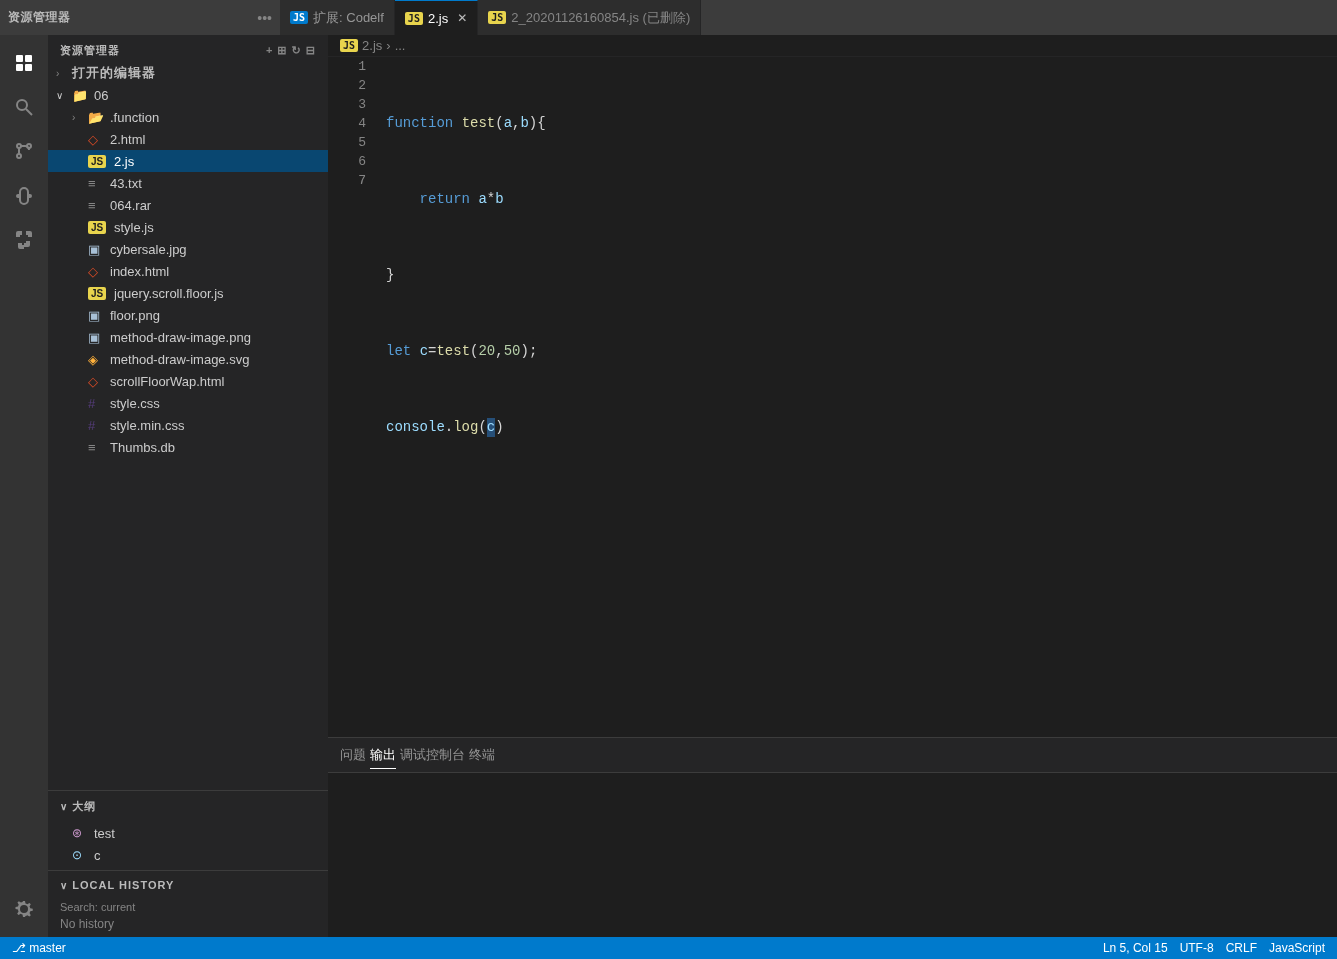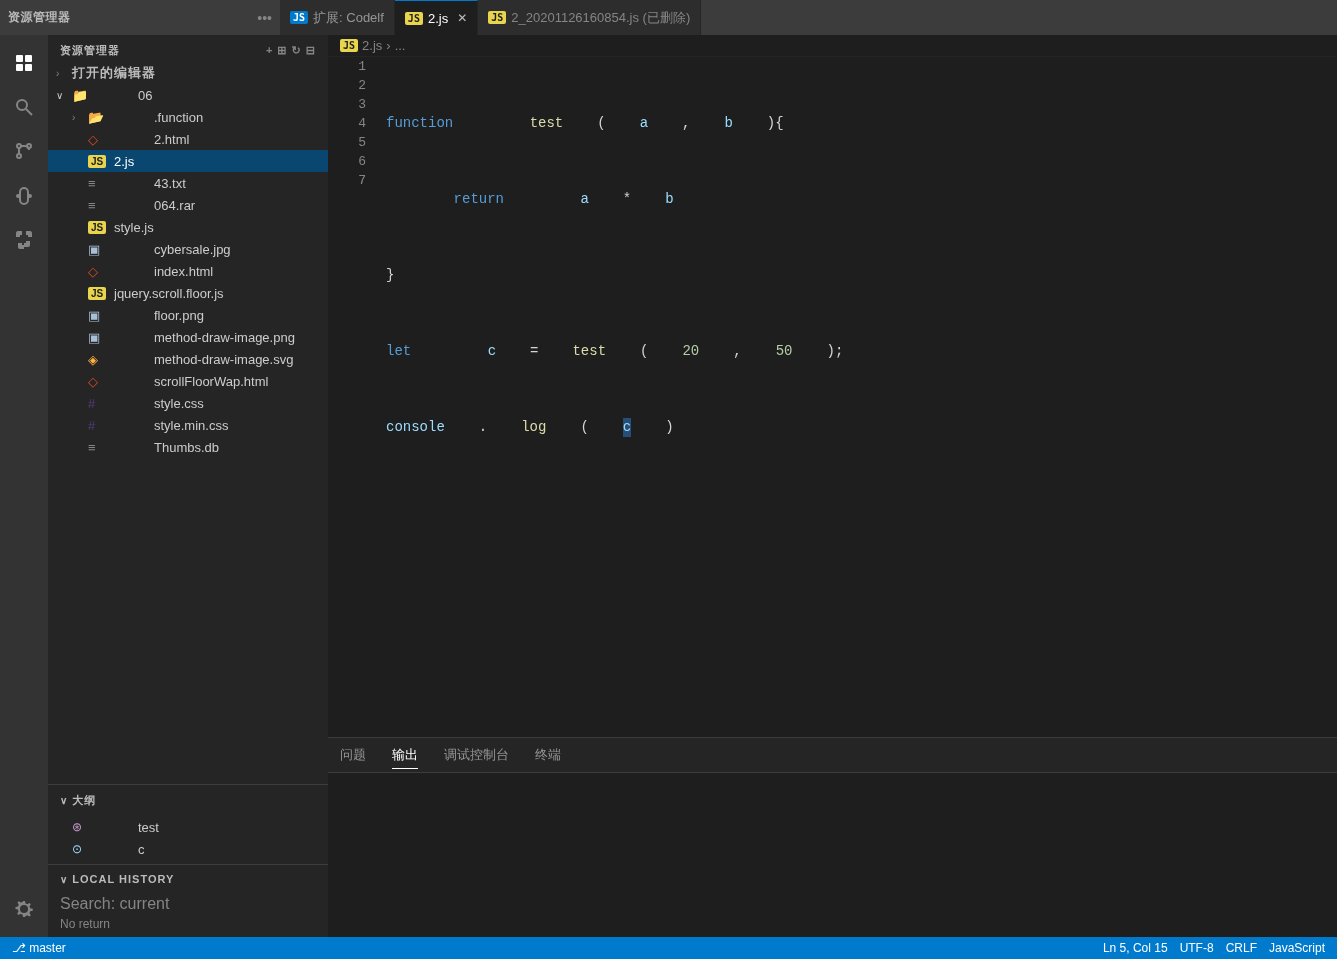--- a/index.html
+++ b/index.html
@@ -138,21 +138,21 @@
       font-size: 13px;
       color: #cccccc;
       height: 22px;
       white-space: nowrap;
     }
     .tree-item.active-file { background: #094771; color: #ffffff; }
 
     .tree-indent { width: 16px; flex-shrink: 0; }
     .tree-arrow { width: 16px; flex-shrink: 0; font-size: 10px; color: #858585; }
     .tree-icon { width: 18px; flex-shrink: 0; font-size: 13px; margin-right: 4px; }
-    .tree-label { flex: 1; overflow: hidden; text-overflow: ellipsis; margin-left: 44px; }
+    .tree-label { flex: 1; overflow: hidden; text-overflow: ellipsis; }
 
     
     .icon-folder { color: #e8a87c; }
 
     
     .outline-section {
       border-top: 1px solid #3c3c3c;
       flex-shrink: 0;
     }
     .outline-content {
@@ -162,21 +162,21 @@
     
     .local-history-section {
       border-top: 1px solid #3c3c3c;
       flex-shrink: 0;
     }
     .local-history-content {
       padding: 4px 12px;
     }
     .search-current {
       color: #858585;
-      font-size: 16px;
+      font-size: 11px;
       padding: 2px 0;
     }
     .no-history {
       color: #858585;
       font-size: 12px;
       padding: 2px 0;
     }
 
     
     .editor-area {
@@ -234,21 +234,20 @@
       overflow: auto;
       white-space: pre;
     }
     .code-content::-webkit-scrollbar { height: 8px; width: 8px; }
     .code-content::-webkit-scrollbar-thumb { background: #424242; }
 
     .code-line {
       height: 19px;
       display: flex;
       align-items: flex-start;
-      gap: 34px;
     }
 
     
     .kw { color: #569cd6; }
     .fn { color: #dcdcaa; }
     .param { color: #9cdcfe; }
     .num { color: #b5cea8; }
     .var-name { color: #9cdcfe; }
     .plain { color: #d4d4d4; }
     .selected-text { background: #264f78; }
@@ -263,21 +262,21 @@
       flex-shrink: 0;
     }
 
     .panel-tabs {
       display: flex;
       align-items: center;
       height: 35px;
       background: #252526;
       border-bottom: 1px solid #3c3c3c;
       padding: 0 12px;
-      gap: 26px;
+      gap: 4px;
     }
 
     .panel-tab {
       color: #969696;
       cursor: pointer;
       padding: 4px 0;
       font-size: 13px;
       border-bottom: 1px solid transparent;
     }
     .panel-tab.active {
@@ -539,21 +538,21 @@
 
     <div class="local-history-section">
       <div class="sidebar-header">
         <div style="display:flex;align-items:center;gap:4px;">
           <span style="font-size:10px;">∨</span>
           <span>LOCAL HISTORY</span>
         </div>
       </div>
       <div class="local-history-content">
         <div class="search-current">Search: current</div>
-        <div class="no-history">No return</div>
+        <div class="no-history">No history</div>
       </div>
     </div>
   </div>
 
   <div class="editor-area">
 
     <div class="breadcrumb">
       <span style="color:#e8d44d; font-size:10px; font-weight:bold; background:#e8d44d; color:#1e1e1e; padding:1px 3px; border-radius:2px; font-family:monospace;">JS</span>
       <span>2.js</span>
       <span style="color:#858585;">›</span>

